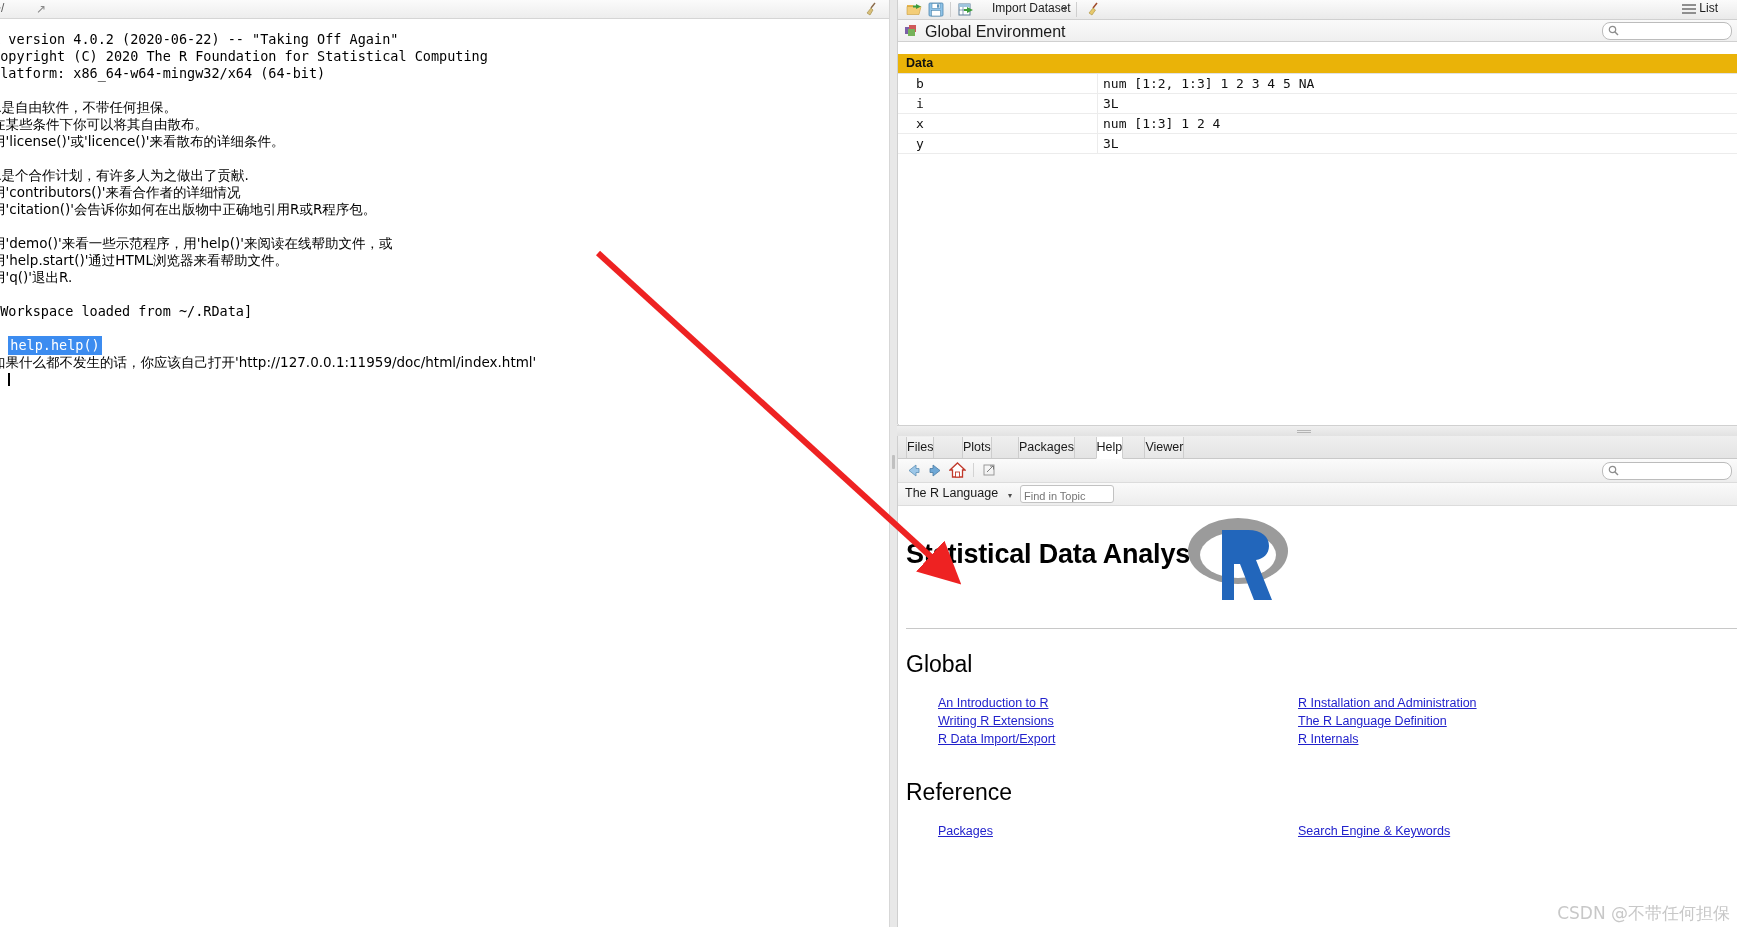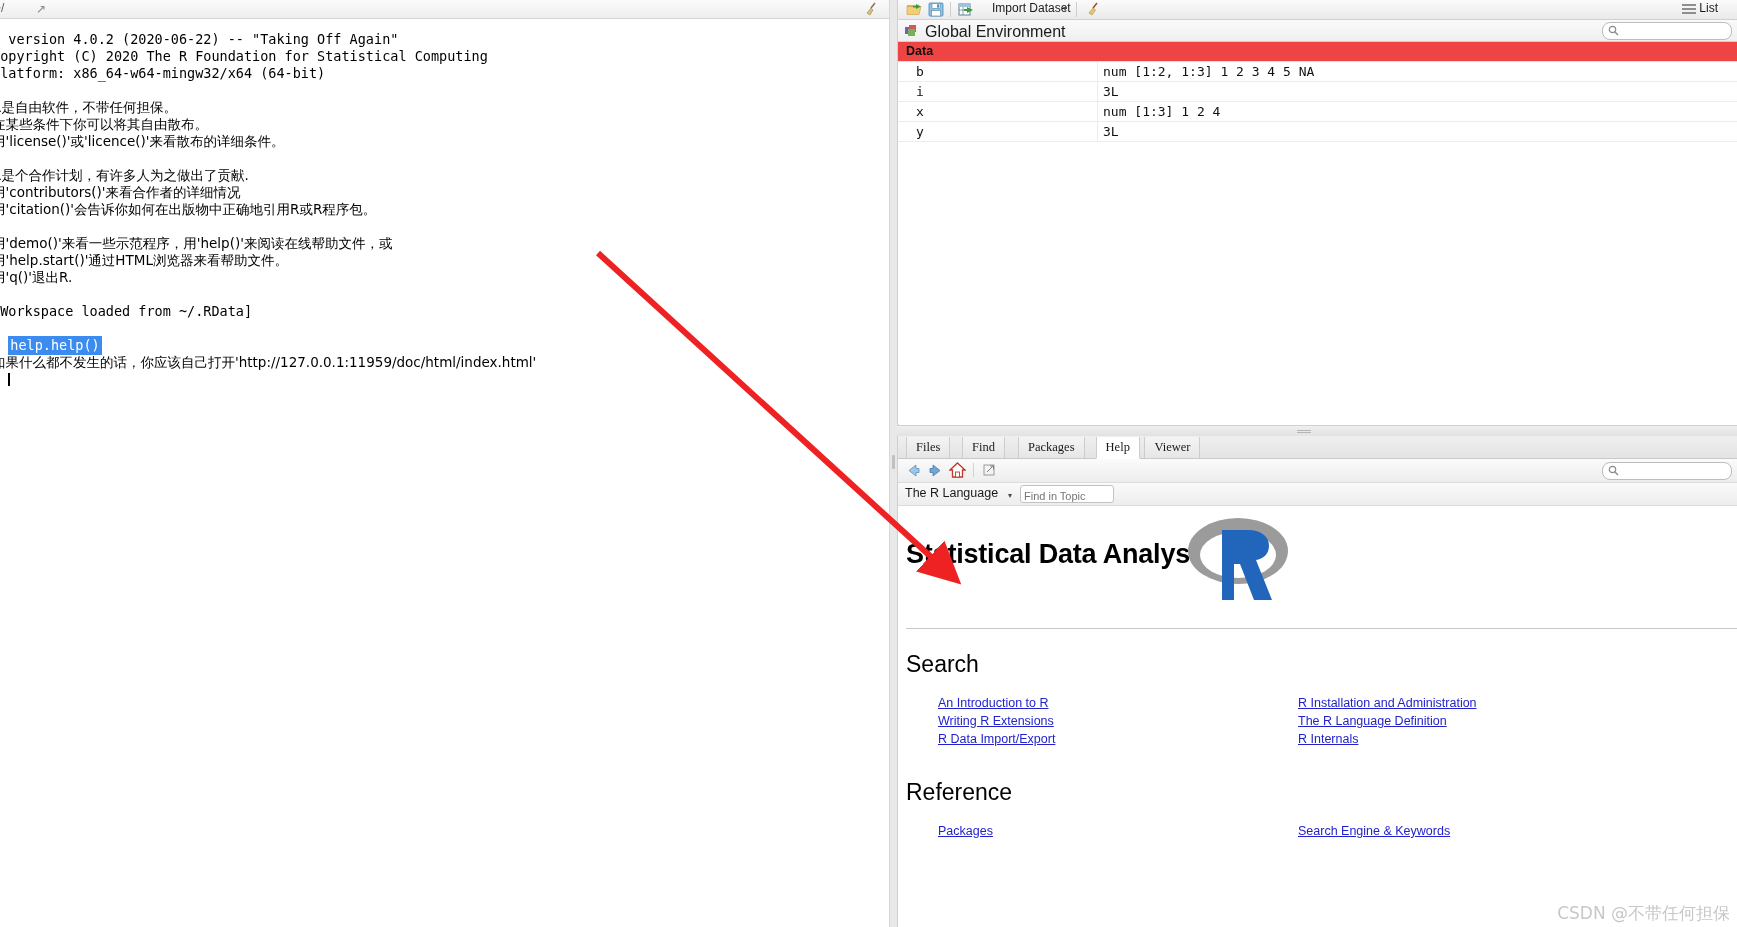--- a/index.html
+++ b/index.html
@@ -150,25 +150,26 @@
     position: absolute; left: 5px; top: 2px;
     width: 11px; height: 11px;
   }
   
   #env-table {
     position: absolute; left: 0; top: 42px;
     width: 840px;
   }
   .env-group {
     height: 19px; line-height: 19px;
-    background: #ef4444;
+    background: #eab308;
     border-bottom: 1px solid #e2e2e2;
     font-size: 12.5px; font-weight: bold; color: #111;
     padding-left: 8px;
     font-family: "Liberation Sans", sans-serif;
+    margin-top: 12px;
   }
   .env-row {
     height: 19px; line-height: 19px;
     border-bottom: 1px solid #ececec;
     position: relative;
     background: #ffffff;
   }
   .env-name {
     position: absolute; left: 18px; top: 0;
     font-size: 13px;
@@ -213,25 +214,25 @@
   #help-tabbar {
     position: absolute; left: 0; top: 0;
     width: 840px; height: 22px;
     background: linear-gradient(#efefef, #e4e4e4);
     border-bottom: 1px solid #c9c9c9;
   }
   .help-tab {
     position: absolute; top: 1px; height: 21px;
     line-height: 21px;
     font-size: 12.5px; color: #1a1a1a;
-    padding: 0 9px;
+    padding: 0 0;
     border-left: 1px solid #cdcdcd;
     border-right: 1px solid #cdcdcd;
     background: linear-gradient(#f4f4f4, #e6e6e6);
-    font-family: Liberation Serif, serif;
+    font-family: Liberation Sans, sans-serif;
   }
   .help-tab.active {
     background: #ffffff;
     border-bottom: 1px solid #ffffff;
   }
   #help-navbar {
     position: absolute; left: 0; top: 23px;
     width: 840px; height: 23px;
     background: linear-gradient(#fbfbfb, #ededed);
     border-bottom: 1px solid #dcdcdc;
@@ -455,21 +456,21 @@
     <div id="h-splitter-grip">
         <i></i>
         <i></i>
       </div>
   </div>
 
   <div id="help-pane">
 
     <div id="help-tabbar">
         <div class="help-tab" style="left: 8px;">Files</div>
-        <div class="help-tab" style="left: 64px;">Find</div>
+        <div class="help-tab" style="left: 64px;">Plots</div>
         <div class="help-tab" style="left: 120px;">Packages</div>
         <div class="help-tab active" style="left: 197.6px;">Help</div>
         <div class="help-tab" style="left: 246.4px;">Viewer</div>
       </div>
 
     <div id="help-navbar">
       <svg style="position:absolute;left:8px;top:4px;" width="16" height="15" viewBox="0 0 16 15">
         <path d="M10 2 L3 7.5 L10 13 L10 9.5 L13 9.5 L13 5.5 L10 5.5 Z" fill="#9dc7e8" stroke="#5d8fb5" stroke-width="0.8"></path>
       </svg>
       <svg style="position:absolute;left:29px;top:4px;" width="16" height="15" viewBox="0 0 16 15">
@@ -506,21 +507,21 @@
 
       <svg id="r-logo" viewBox="0 0 105 86">
         <ellipse cx="52" cy="37" rx="50" ry="33" fill="#9b9b9b"></ellipse>
         <ellipse cx="52" cy="41" rx="38" ry="23" fill="#ffffff"></ellipse>
         <path d="M36 16 h26 c14 0 21 7 21 16 c0 8 -6 13 -13 14 l16 40 h-18 l-14 -36 h-6 v36 h-12 Z" fill="#2266bb"></path>
       </svg>
 
       <div id="help-hr"></div>
 
       <div id="help-sections">
-          <div class="help-h2" style="top: 145px;">Search</div>
+          <div class="help-h2" style="top: 145px;">Global</div>
           <div class="link-col" style="left: 40px; top: 188px; width: 340px;">
             <a>An Introduction to R</a>
             <a>Writing R Extensions</a>
             <a>R Data Import/Export</a>
           </div>
           <div class="link-col" style="left: 400px; top: 188px; width: 420px;">
             <a>R Installation and Administration</a>
             <a>The R Language Definition</a>
             <a>R Internals</a>
           </div>

